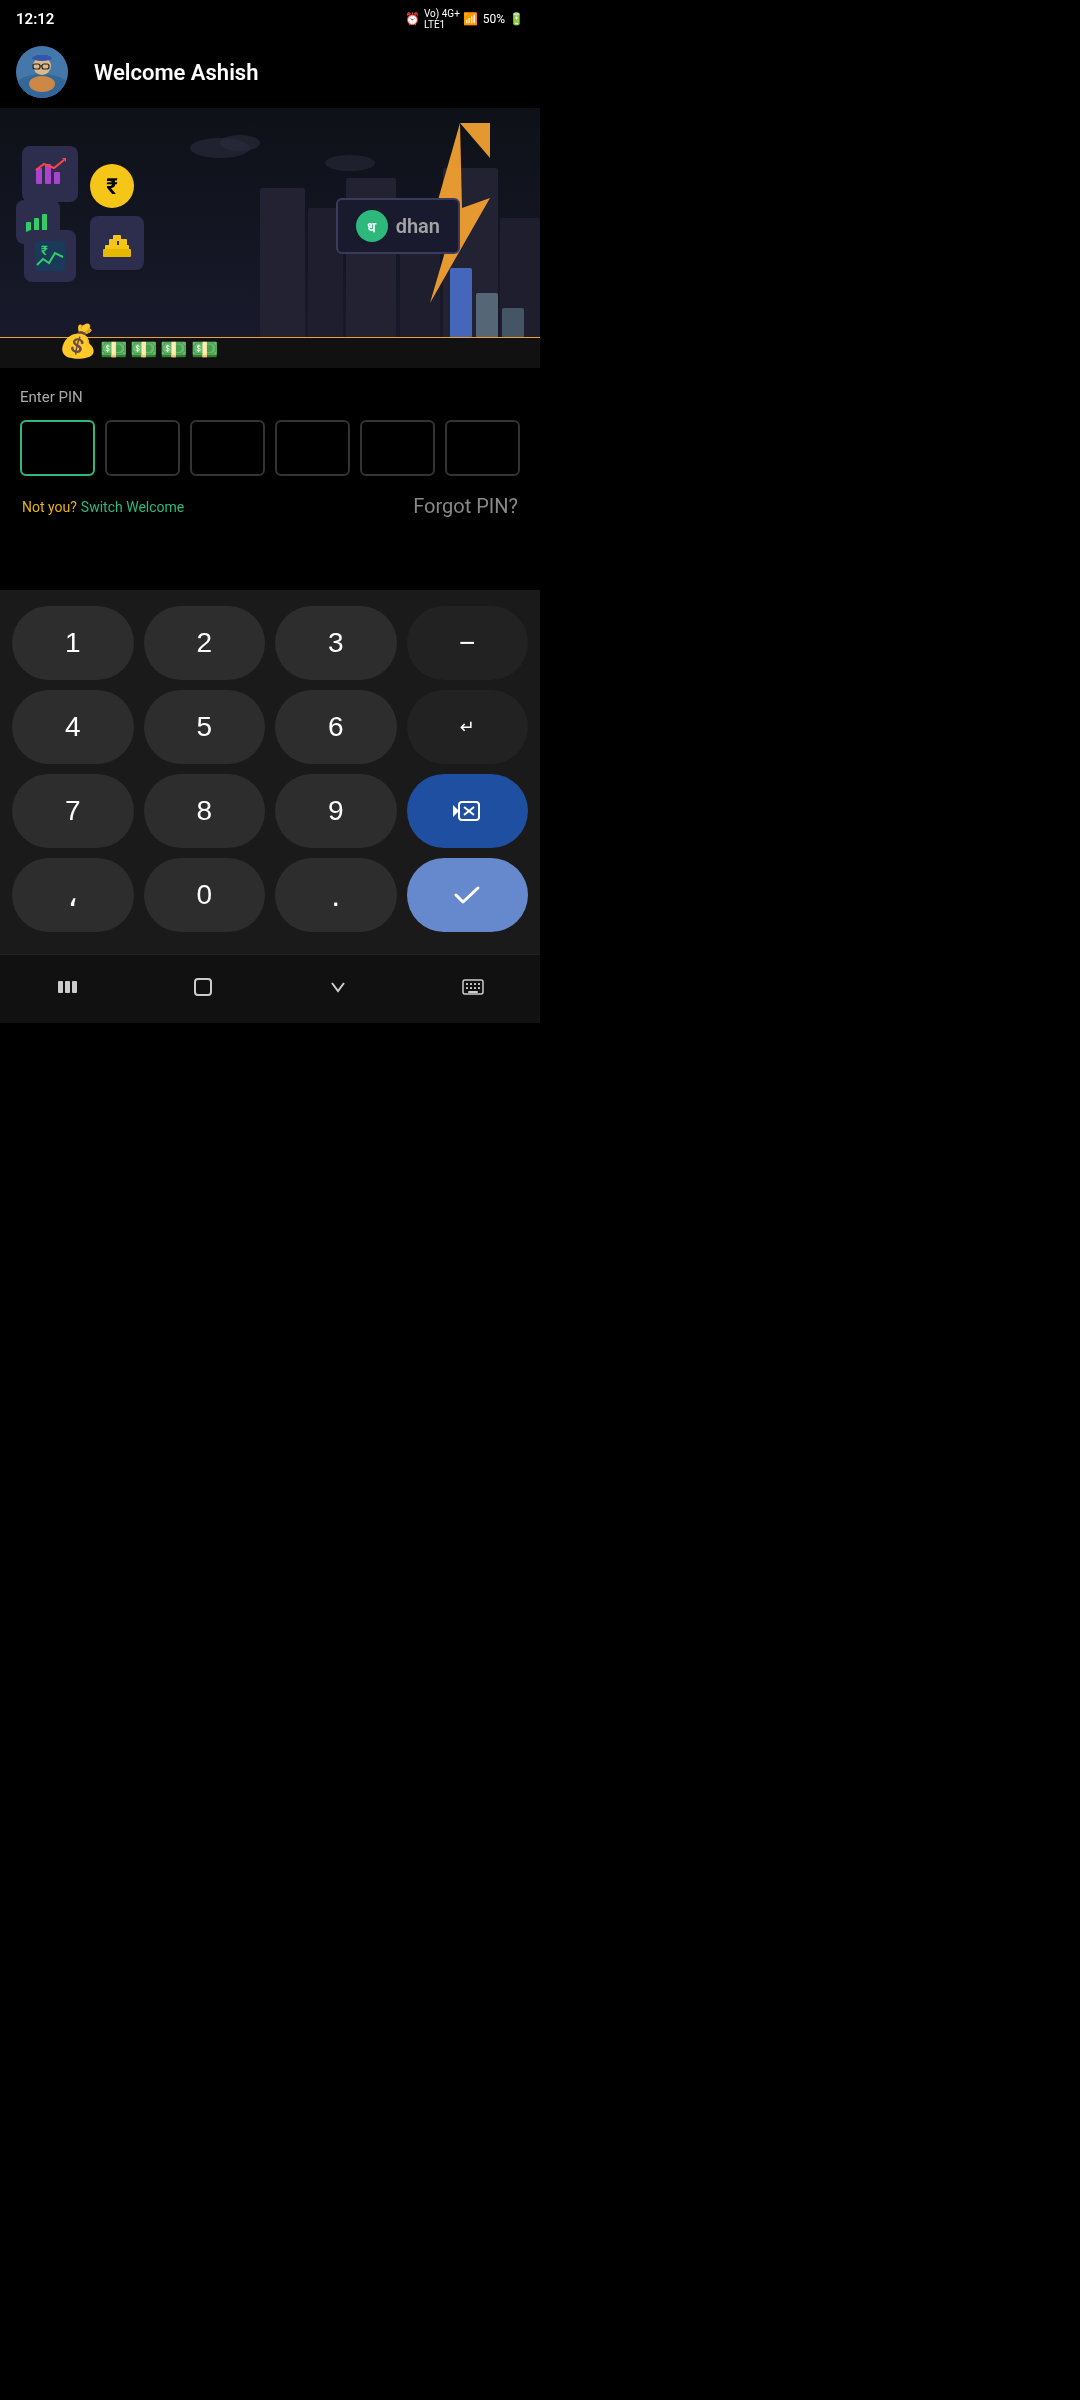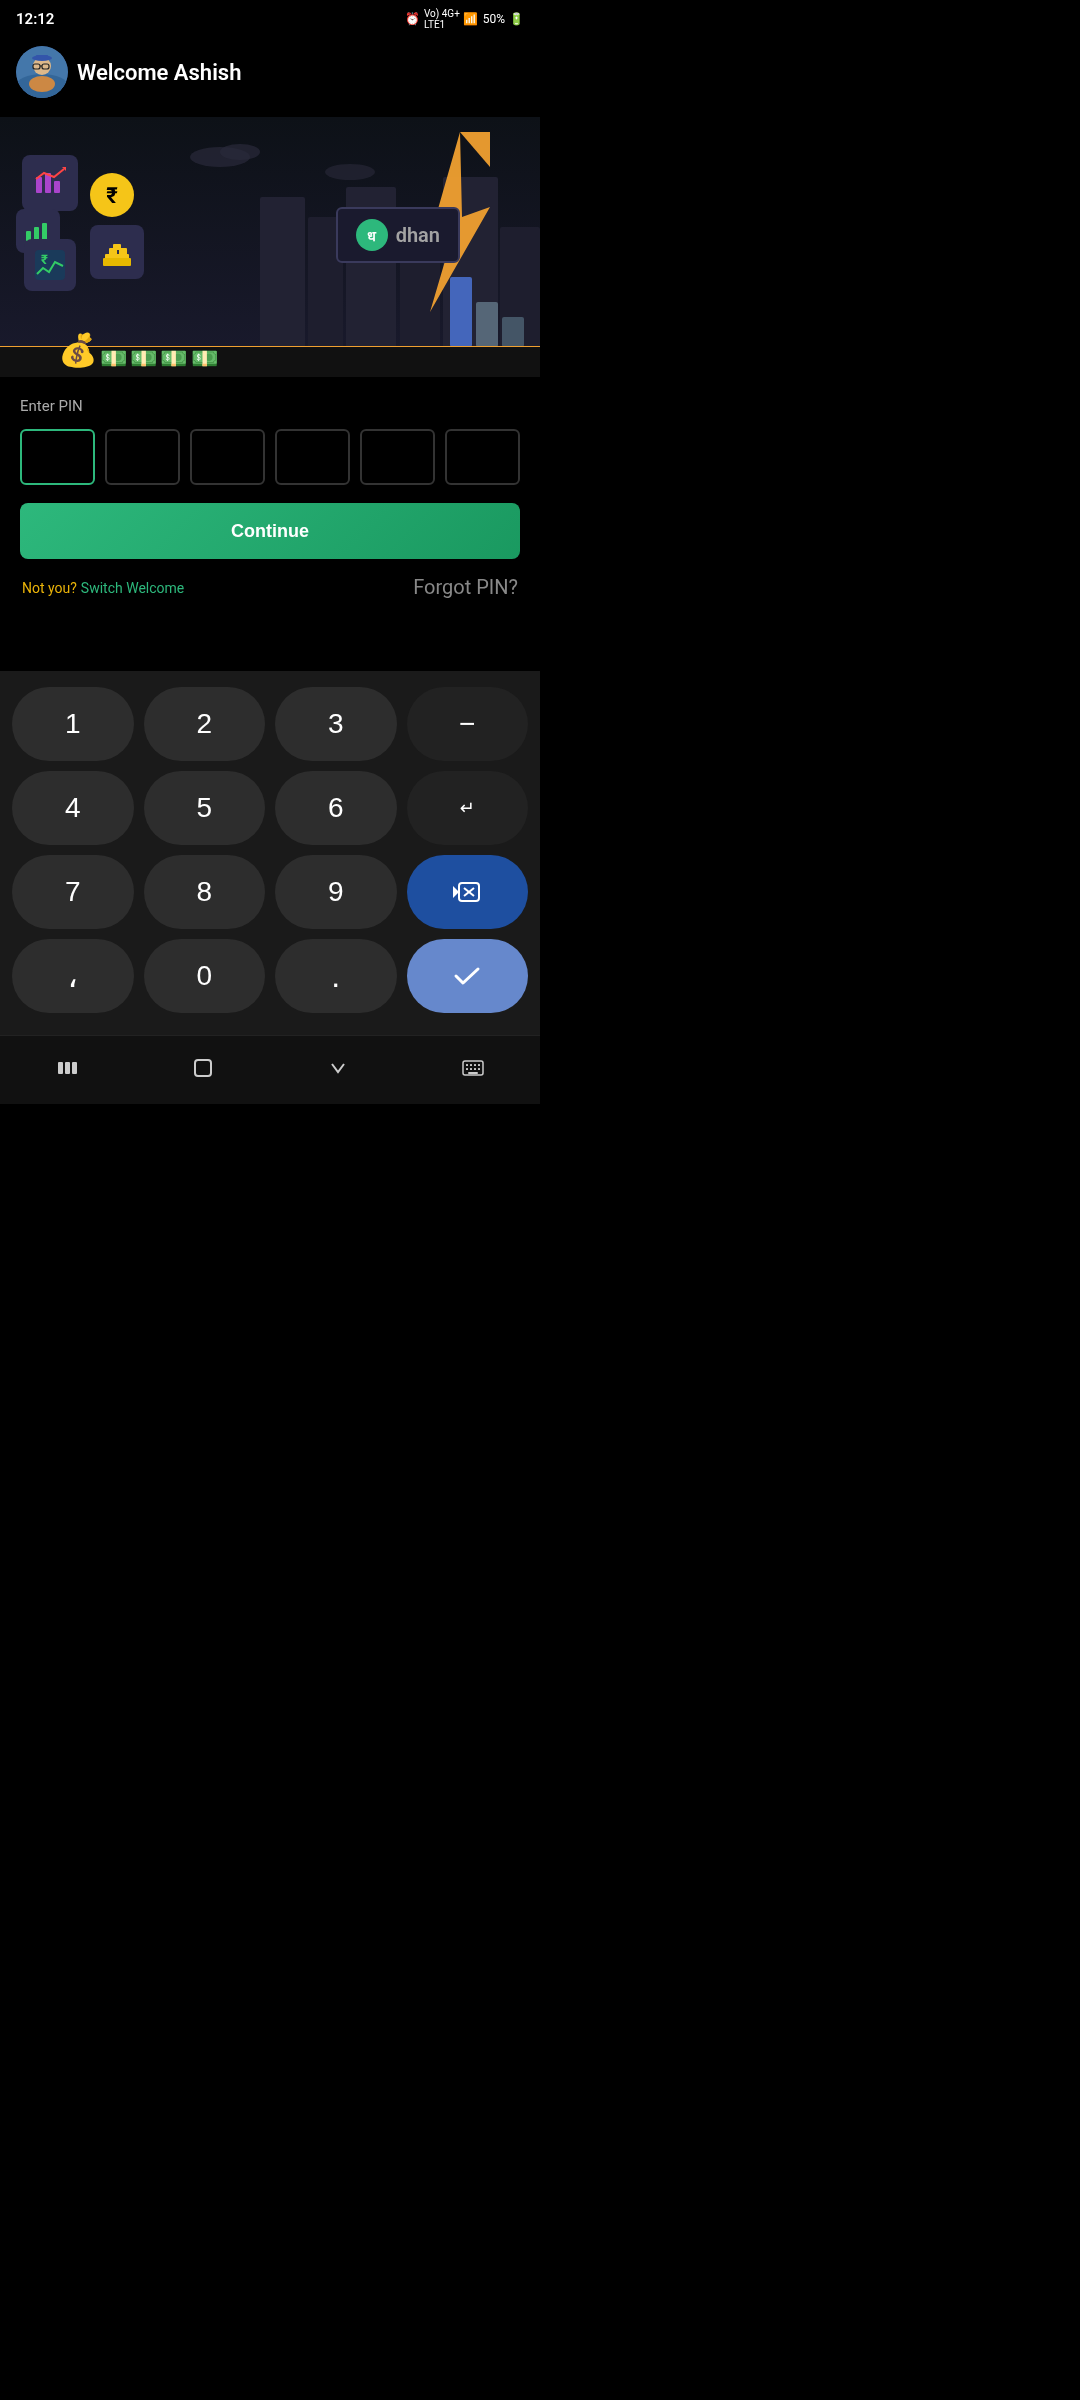--- a/index.html
+++ b/index.html
@@ -32,23 +32,23 @@
       align-items: center;
       gap: 4px;
       font-size: 12px;
       color: #fff;
     }
 
     
     .header {
       display: flex;
       align-items: center;
-      padding: 12px 16px 19px;
+      padding: 12px 16px 10px;
       background: #000;
-      gap: 9px;
+      gap: 26px;
     }
     .avatar {
       width: 52px;
       height: 52px;
       border-radius: 50%;
       overflow: hidden;
       background: #335588;
       flex-shrink: 0;
       display: flex;
       align-items: center;
@@ -380,21 +380,20 @@
 <div class="pin-section">
   <div class="pin-label">Enter PIN</div>
   <div class="pin-boxes">
     <div class="pin-box active"></div>
     <div class="pin-box"></div>
     <div class="pin-box"></div>
     <div class="pin-box"></div>
     <div class="pin-box"></div>
     <div class="pin-box"></div>
   </div>
-  <button class="continue-btn">Continue</button>
   <div class="pin-footer">
     <div>
       <span class="not-you">Not you?</span>
       <span> </span>
       <span class="switch-account">Switch Welcome</span>
     </div>
     <span class="forgot-pin">Forgot PIN?</span>
   </div>
 </div>
 

